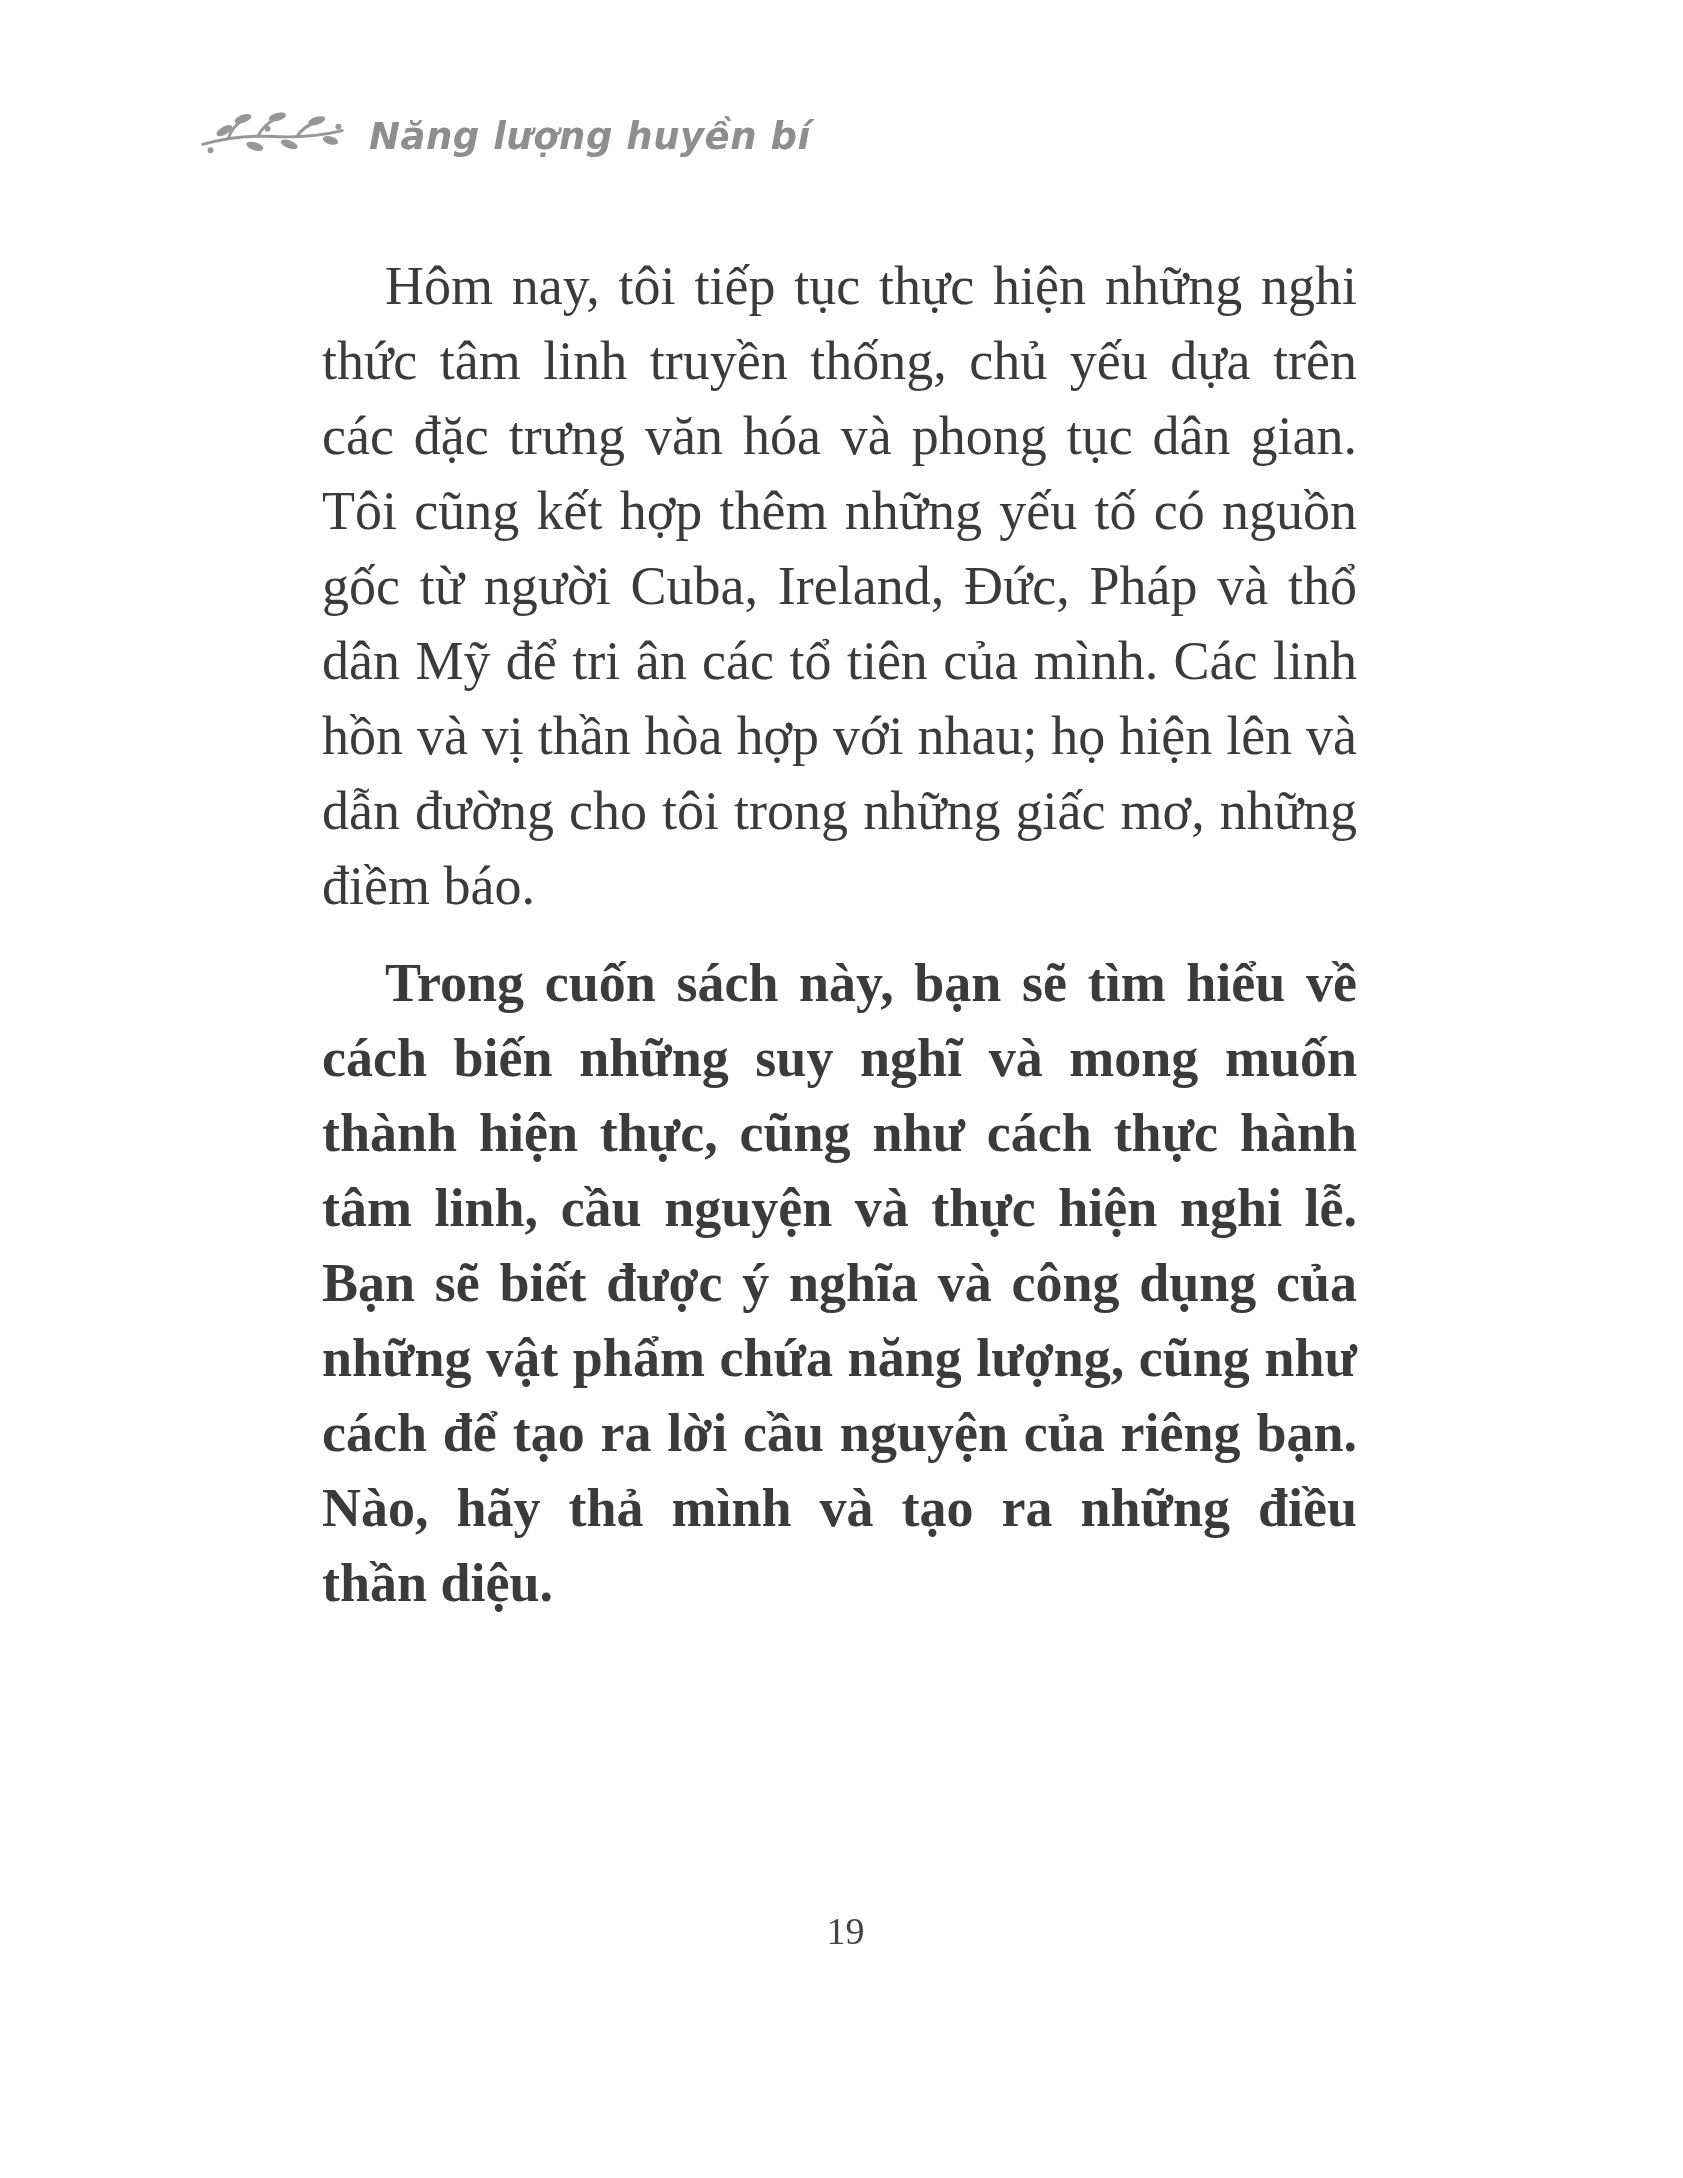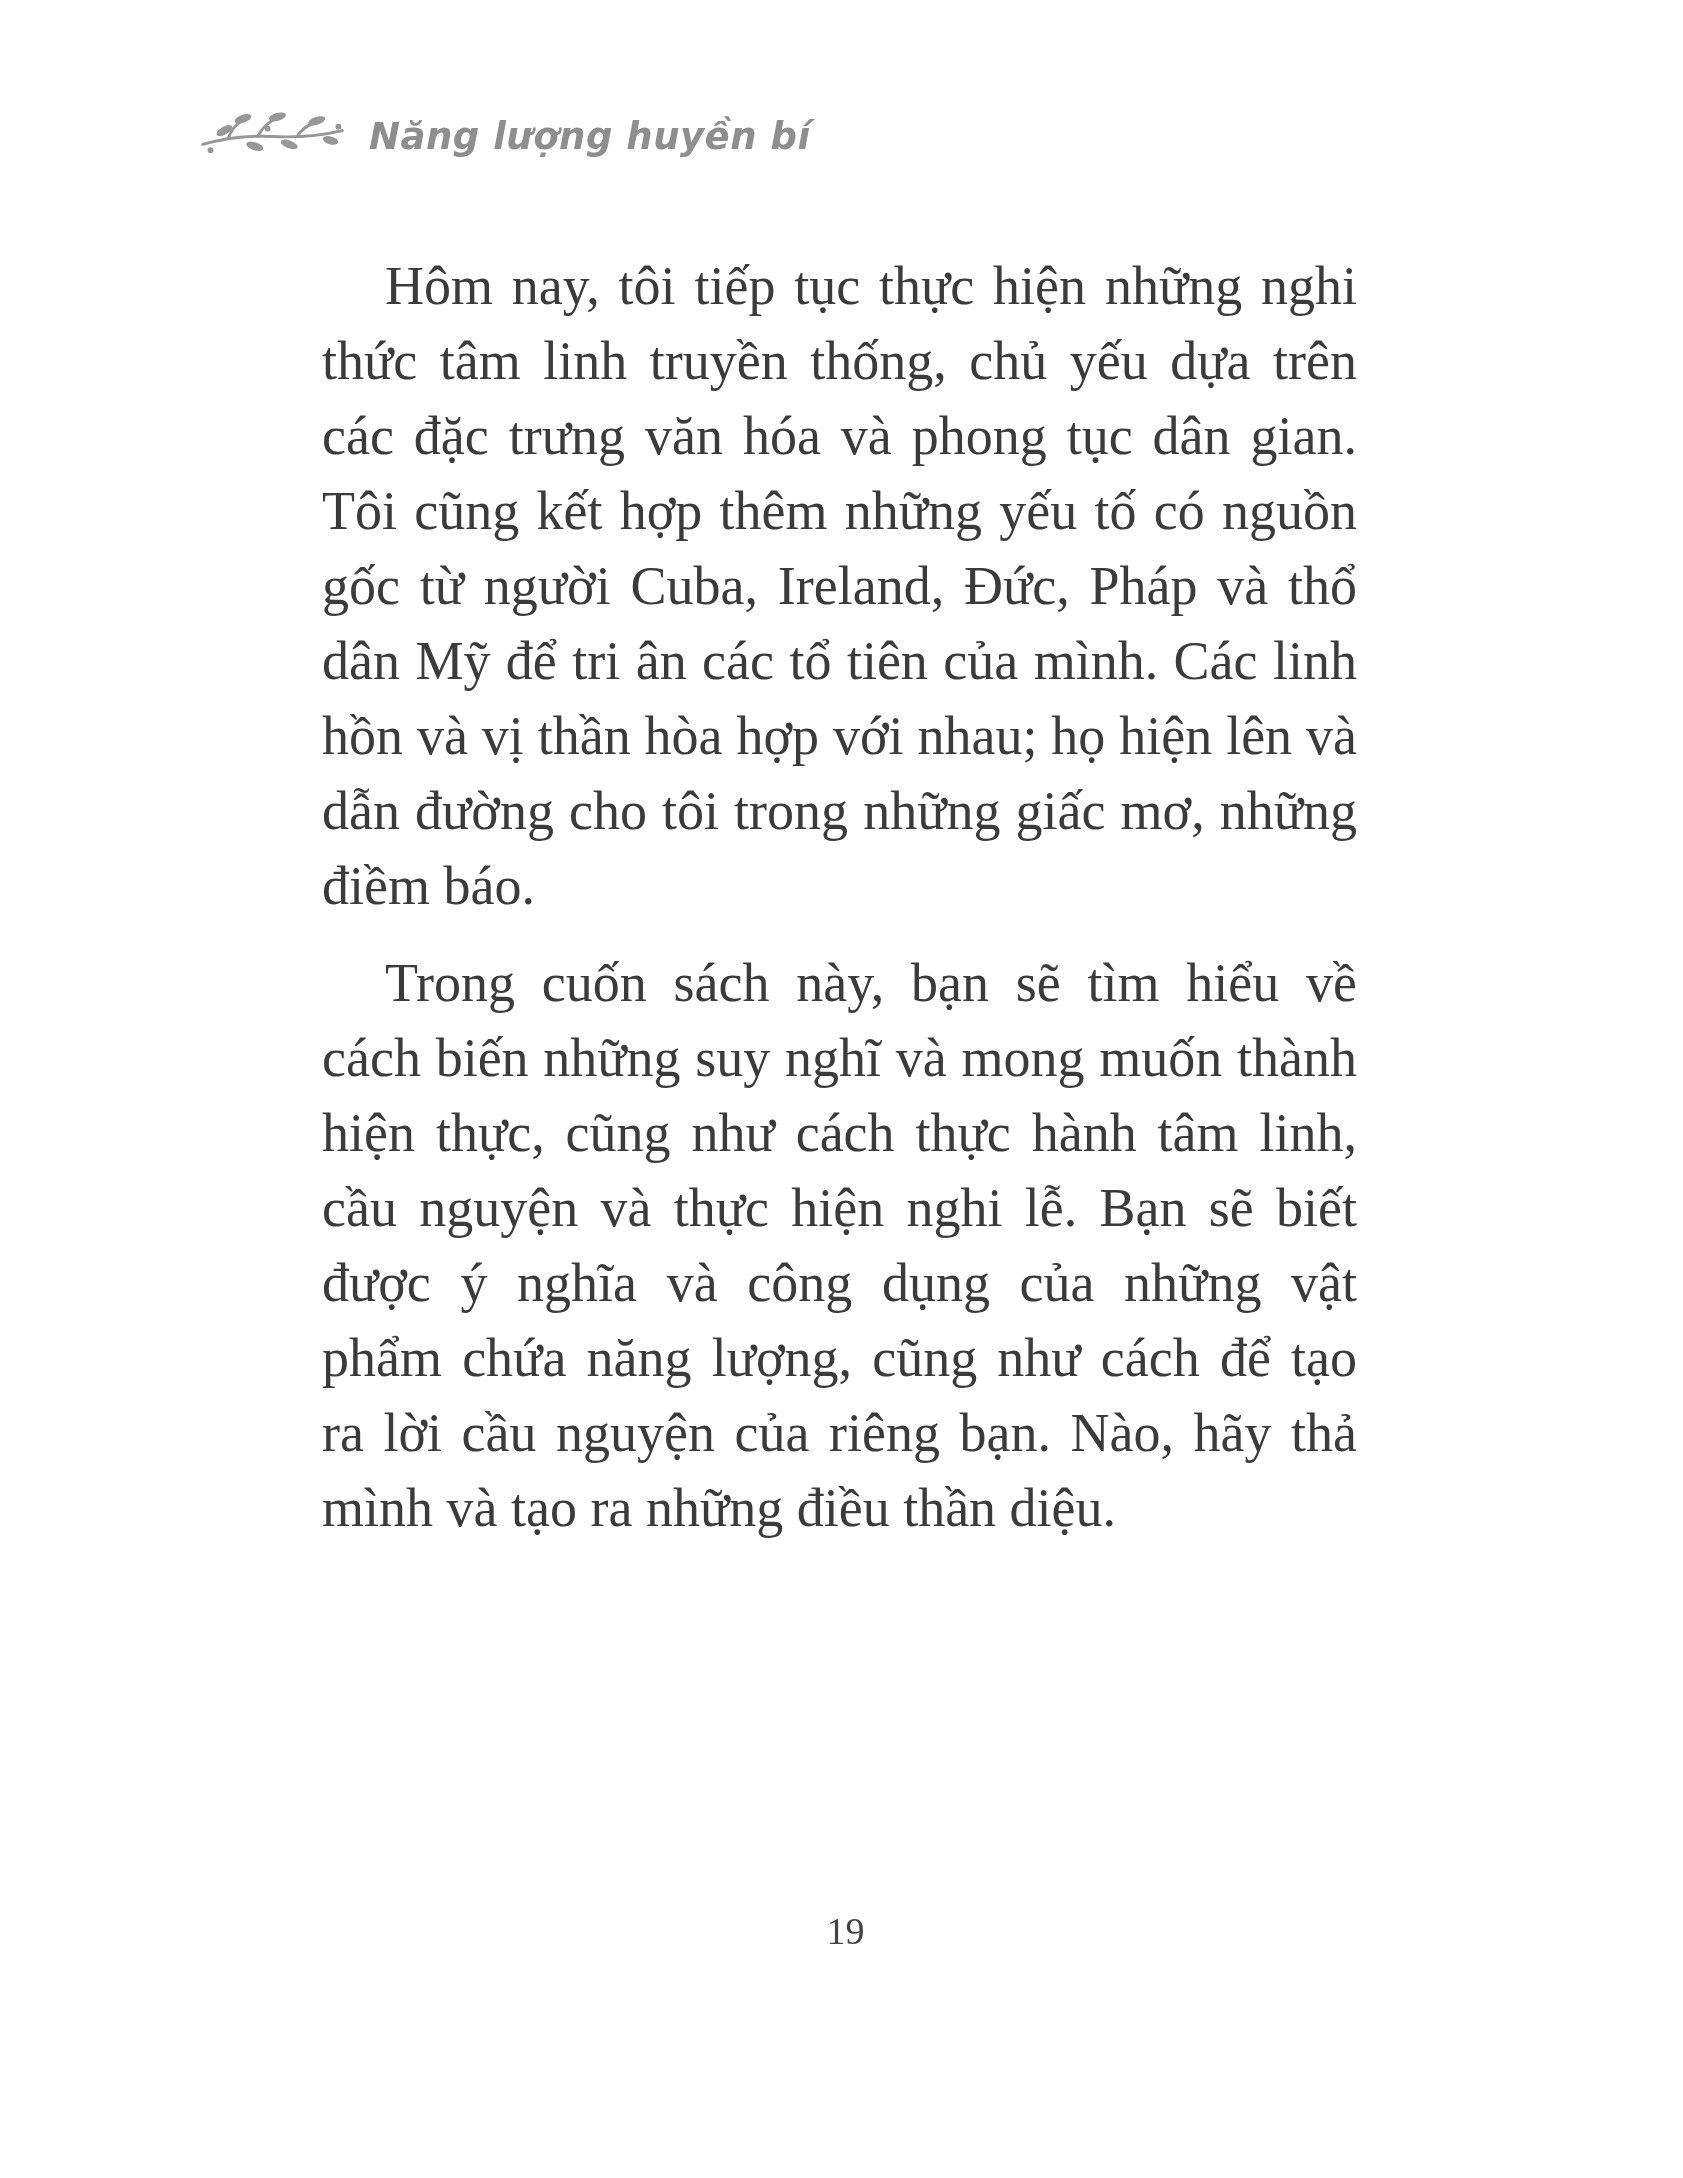--- a/index.html
+++ b/index.html
@@ -47,20 +47,21 @@
     font-size: 54px;
     line-height: 75px;
     text-align: justify;
   }
   .body-text p {
     margin: 0;
     text-indent: 63px;
   }
   .body-text p + p {
     margin-top: 22px;
+    font-weight: bold;
   }
   .page-number {
     position: absolute;
     top: 1909px;
     left: 0;
     width: 100%;
     text-align: center;
     font-size: 38px;
     color: #444444;
   }

